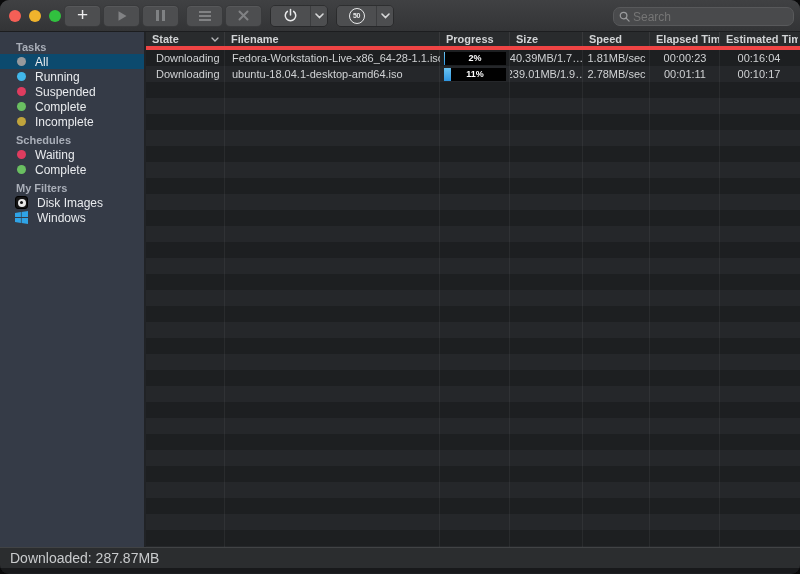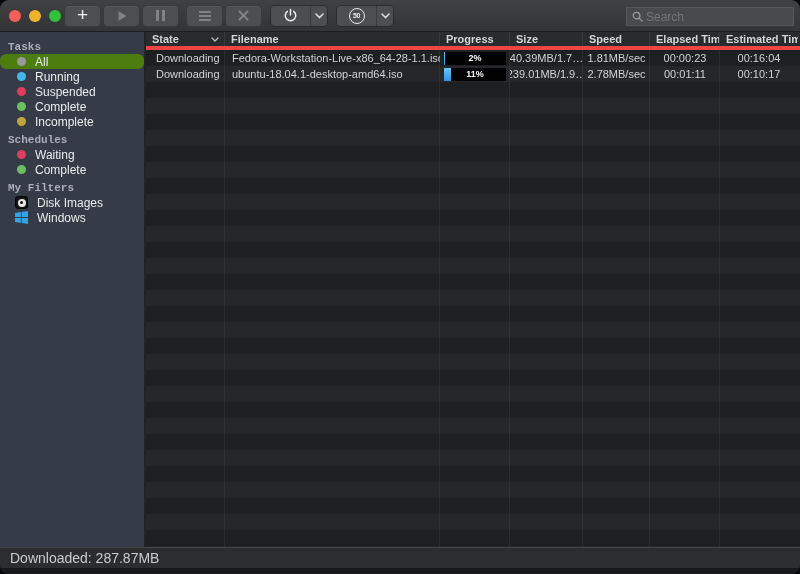--- a/index.html
+++ b/index.html
@@ -19,34 +19,34 @@
   .tbtn.gapL { margin-left:7px; }
   .tbtn.disabled svg, .tbtn.disabled .pausebars i { opacity:.42; }
   .split { display:flex; margin-left:8px; border-radius:5px; overflow:hidden; border:1px solid rgba(0,0,0,.25); box-shadow:inset 0 1px 0 rgba(255,255,255,.06); }
   .split .seg { height:20px; background:#4d4e50; display:flex; align-items:center; justify-content:center; }
   .split .seg.main { width:39px; }
   .split .seg.arrow { width:17px; border-left:1px solid #3b3c3e; }
   .plus-glyph { color:#ececed; font-size:19px; font-weight:400; line-height:18px; margin-top:-2px; }
   .pausebars { display:flex; gap:3px; }
   .pausebars i { display:block; width:3px; height:11px; background:#c9cacc; }
   .circle50 { width:16px; height:16px; border-radius:50%; border:1.5px solid #e8e9ea; color:#e8e9ea; font-size:7px; font-weight:bold; display:flex; align-items:center; justify-content:center; letter-spacing:-0.5px; }
-  .searchbox { position:absolute; right:6px; top:7px; width:168px; height:19px; background:#494a4c; border:1px solid #58595b; border-radius:0; display:flex; align-items:center; }
+  .searchbox { position:absolute; right:6px; top:7px; width:181px; height:19px; background:#494a4c; border:1px solid #58595b; border-radius:7px; display:flex; align-items:center; }
   .searchbox svg { margin:0 3px 0 5px; flex:0 0 auto; }
   .searchbox input { flex:1; min-width:0; background:transparent; border:none; outline:none; color:#d6d7d8; font-size:12px; font-family:inherit; }
   .searchbox input::placeholder { color:#94959${"7"}; }
 
   
   .main { display:flex; height:515px; }
 
   
   .sidebar { width:146px; background:#353b47; border-right:2px solid #212326; flex:0 0 auto; padding-top:8px; }
-  .side-header { height:14px; display:flex; align-items:center; padding-left:8px; color:#a9aeb8; font-size:11px; font-weight:bold;font-family:Liberation Mono, monospace; }
+  .side-header { height:14px; display:flex; align-items:center; padding-left:16px; color:#a9aeb8; font-size:11px; font-weight:bold; }
   .side-header.later { margin-top:4px; }
   .side-item { height:15px; display:flex; align-items:center; cursor:default; }
-  .side-item.selected { background:#4d7c0f;border-radius:6px; }
+  .side-item.selected { background:#0c4a6e; }
   .dot { width:9px; height:9px; border-radius:50%; margin-left:17px; flex:0 0 auto; }
   .side-label { margin-left:9px; color:#e9ebee; font-size:12px; white-space:nowrap; }
   .side-icon { width:13px; height:13px; margin-left:15px; flex:0 0 auto; position:relative; }
   .disk-sq { width:13px; height:13px; background:#141415; border-radius:3px; border:1px solid #000; display:flex; align-items:center; justify-content:center; }
   .disk-ring { width:8px; height:8px; border-radius:50%; background:#e8e8e8; display:flex; align-items:center; justify-content:center; }
   .disk-hole { width:3.5px; height:3.5px; border-radius:50%; background:#141415; }
 
   
   .table { flex:1; position:relative; background:#1d1f21; }
   .thead { height:18px; background:#292b2d; border-bottom:4px solid #ef4444; display:flex; }

